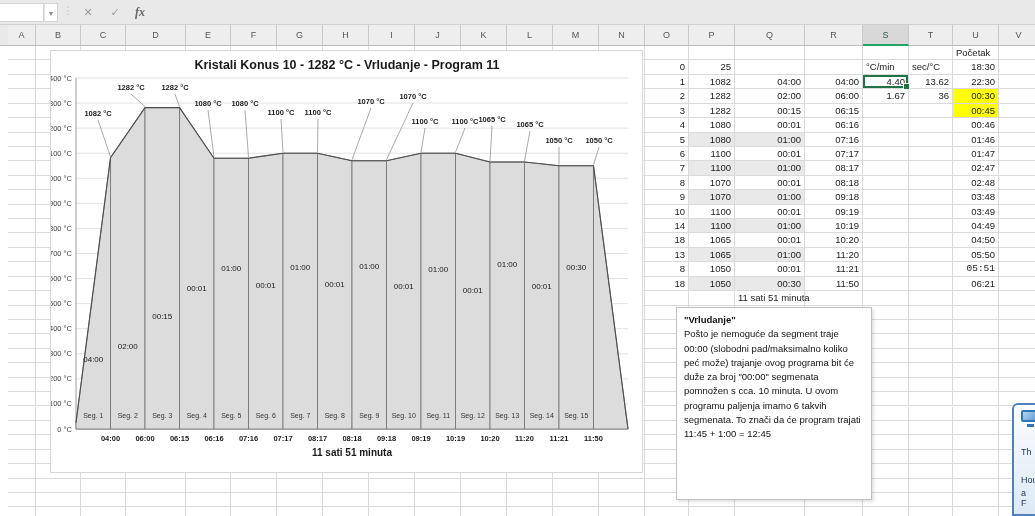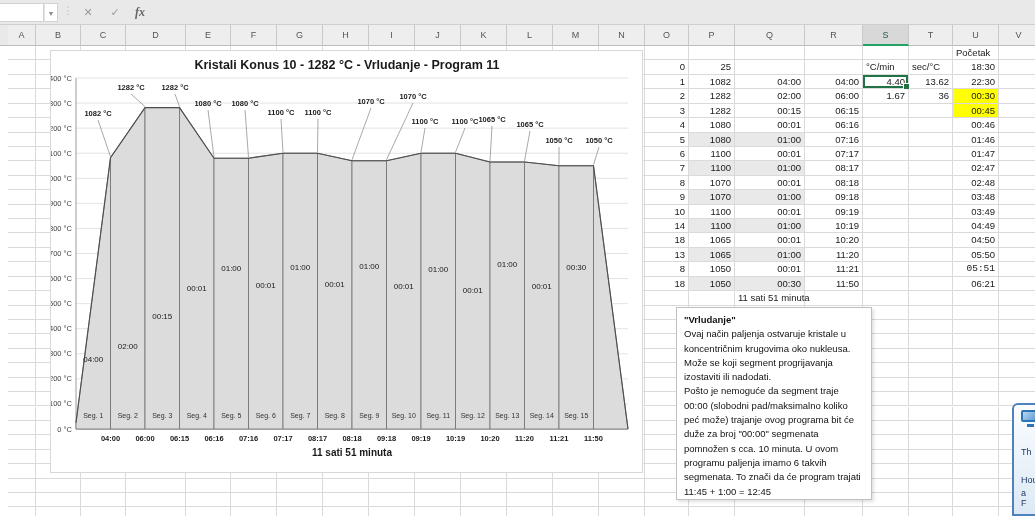--- a/index.html
+++ b/index.html
@@ -1061,21 +1061,20 @@
         <text x="508" y="92" text-anchor="middle" font-size="7.5" font-weight="bold" fill="#1a1a1a">1050 °C</text>
         <line x1="542.5" y1="113.75" x2="548" y2="96" stroke="#6e6e6e" stroke-width="0.6"></line>
         <text x="548" y="92" text-anchor="middle" font-size="7.5" font-weight="bold" fill="#1a1a1a">1050 °C</text>
         <text x="296" y="18" text-anchor="middle" font-size="12.5" font-weight="600" fill="#1a1a1a">Kristali Konus 10 - 1282 °C - Vrludanje - Program 11</text>
         <text x="301" y="405" text-anchor="middle" font-size="10" font-weight="bold" fill="#1a1a1a">11 sati 51 minuta</text>
       </svg>
   </div>
 
   <div id="note">
     <div class="ttl">"Vrludanje"</div>
-    <div>Ovaj način paljenja ostvaruje kristale u koncentričnim krugovima oko nukleusa. Može se koji segment progrijavanja izostaviti ili nadodati.</div>
     <div>Pošto je nemoguće da segment traje 00:00 (slobodni pad/maksimalno koliko peć može) trajanje ovog programa bit će duže za broj "00:00" segmenata pomnožen s cca. 10 minuta. U ovom programu paljenja imamo 6 takvih segmenata. To znači da će program trajati 11:45 + 1:00 = 12:45</div>
   </div>
 
 
   <div id="popup">
     <div id="monitor"></div>
   <div class="pline" style="top: 42px;">Th</div>
       <div class="pline" style="top: 70px;">Hou</div>
       <div class="pline" style="top: 83px;">a</div>
       <div class="pline" style="top: 93px;">F</div>

